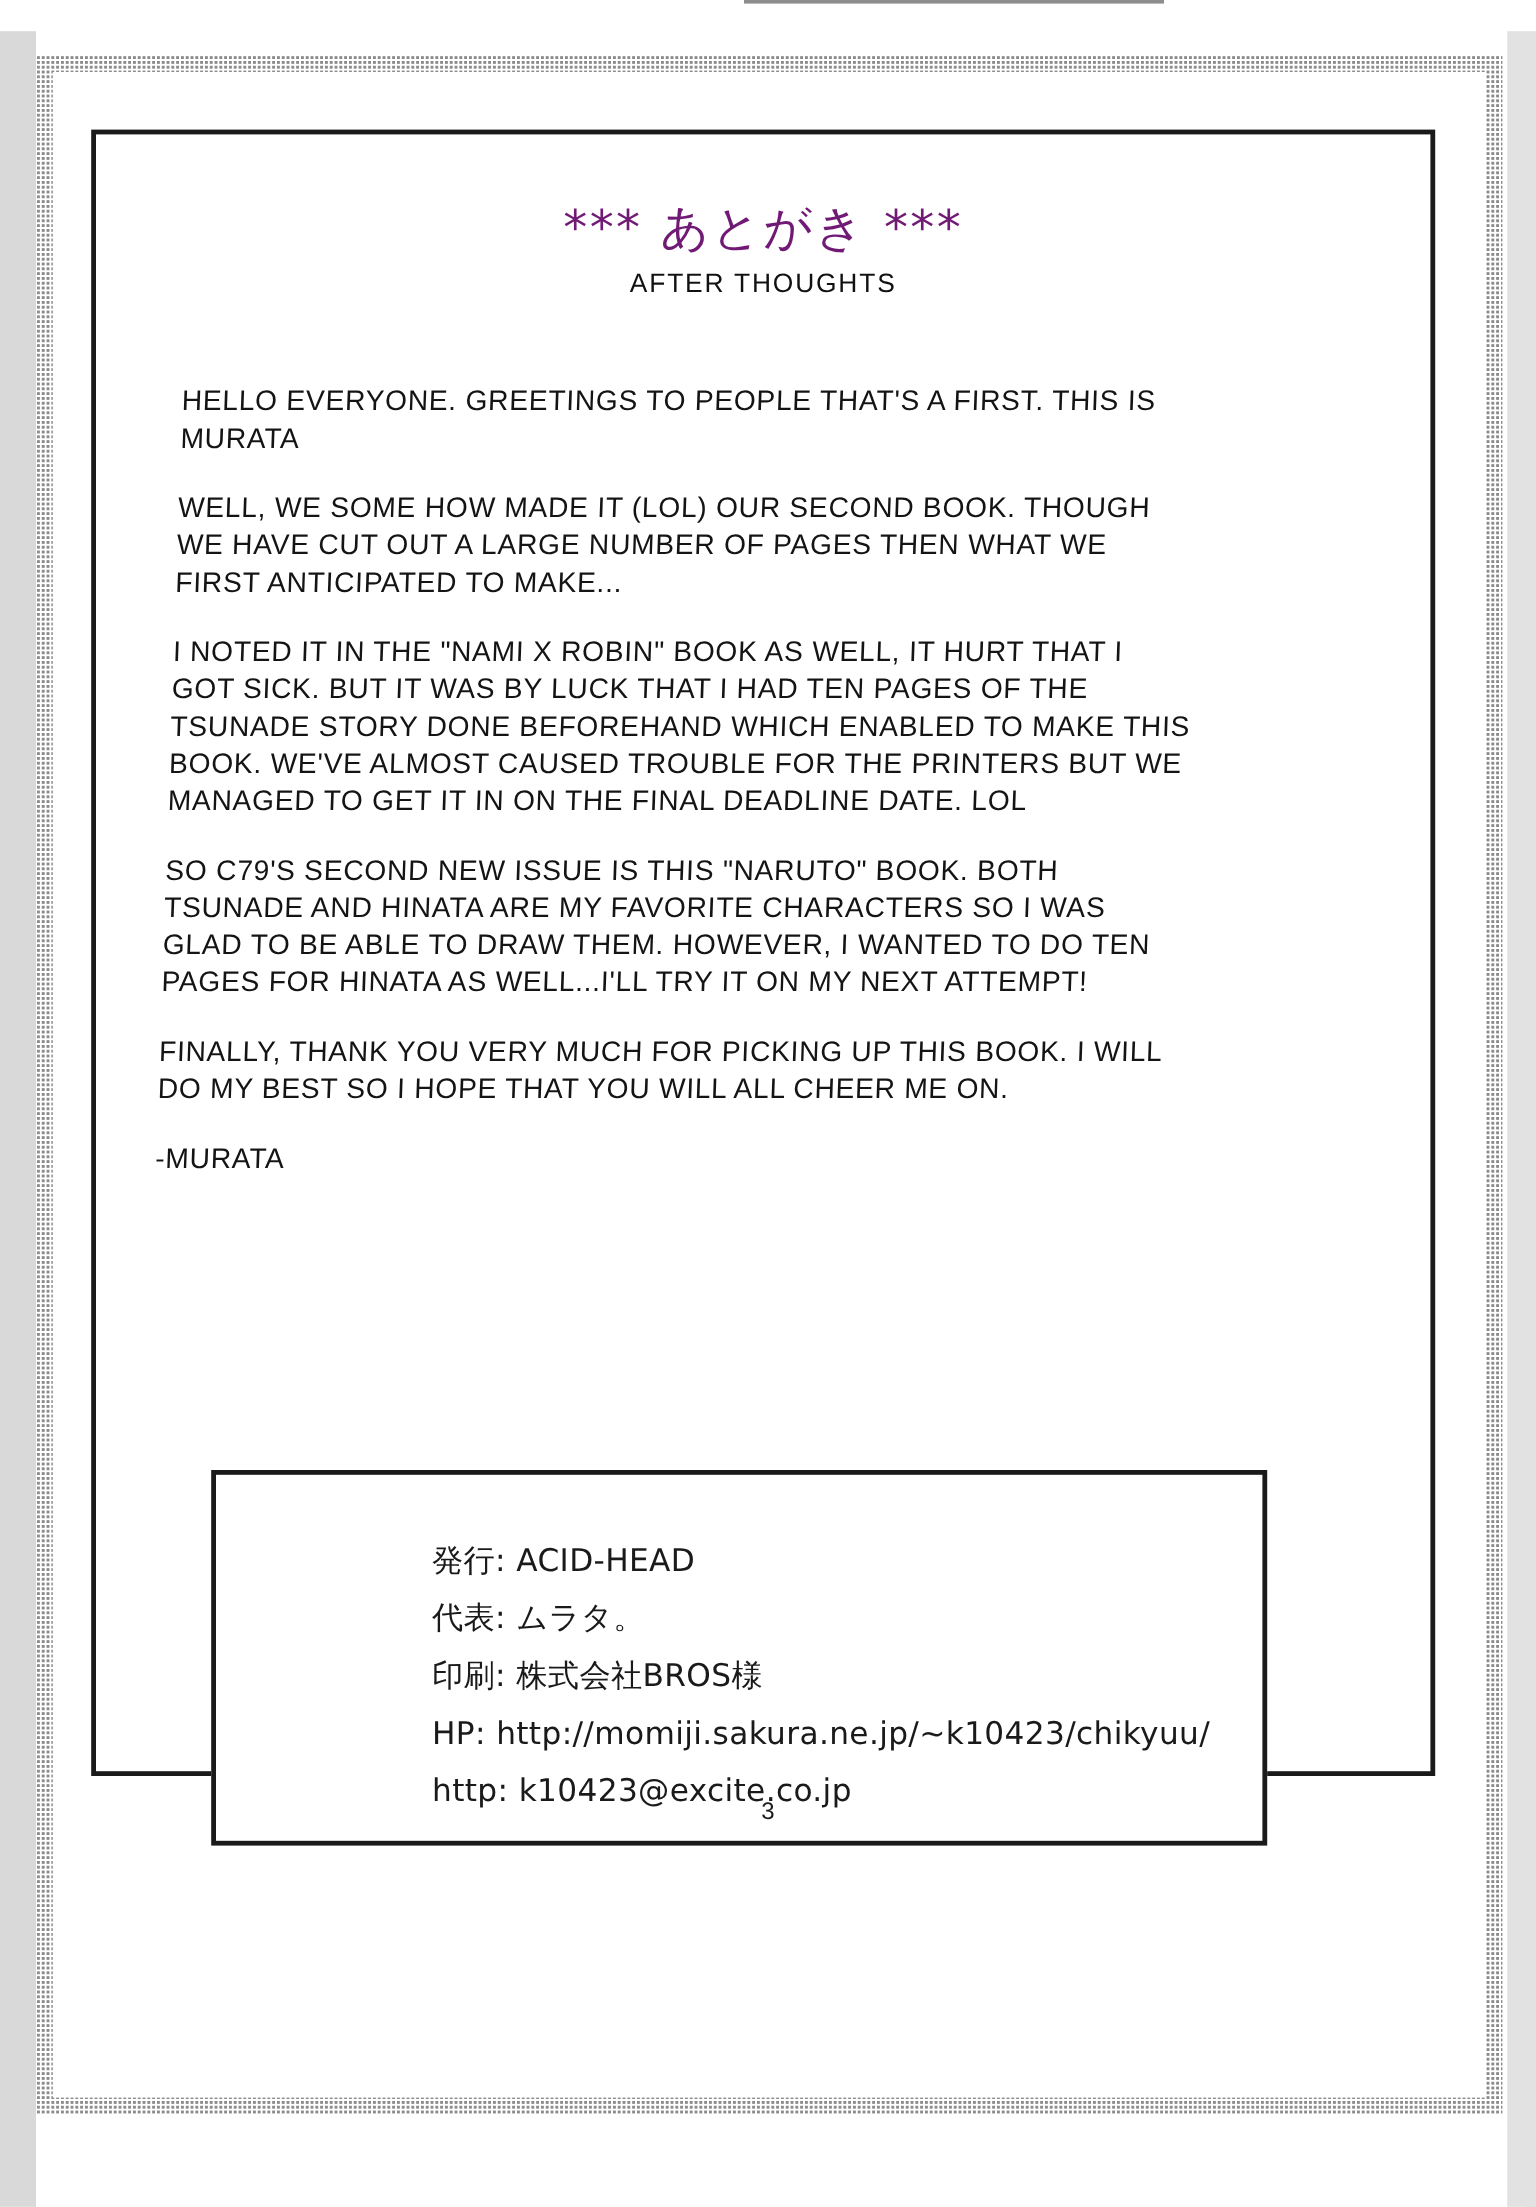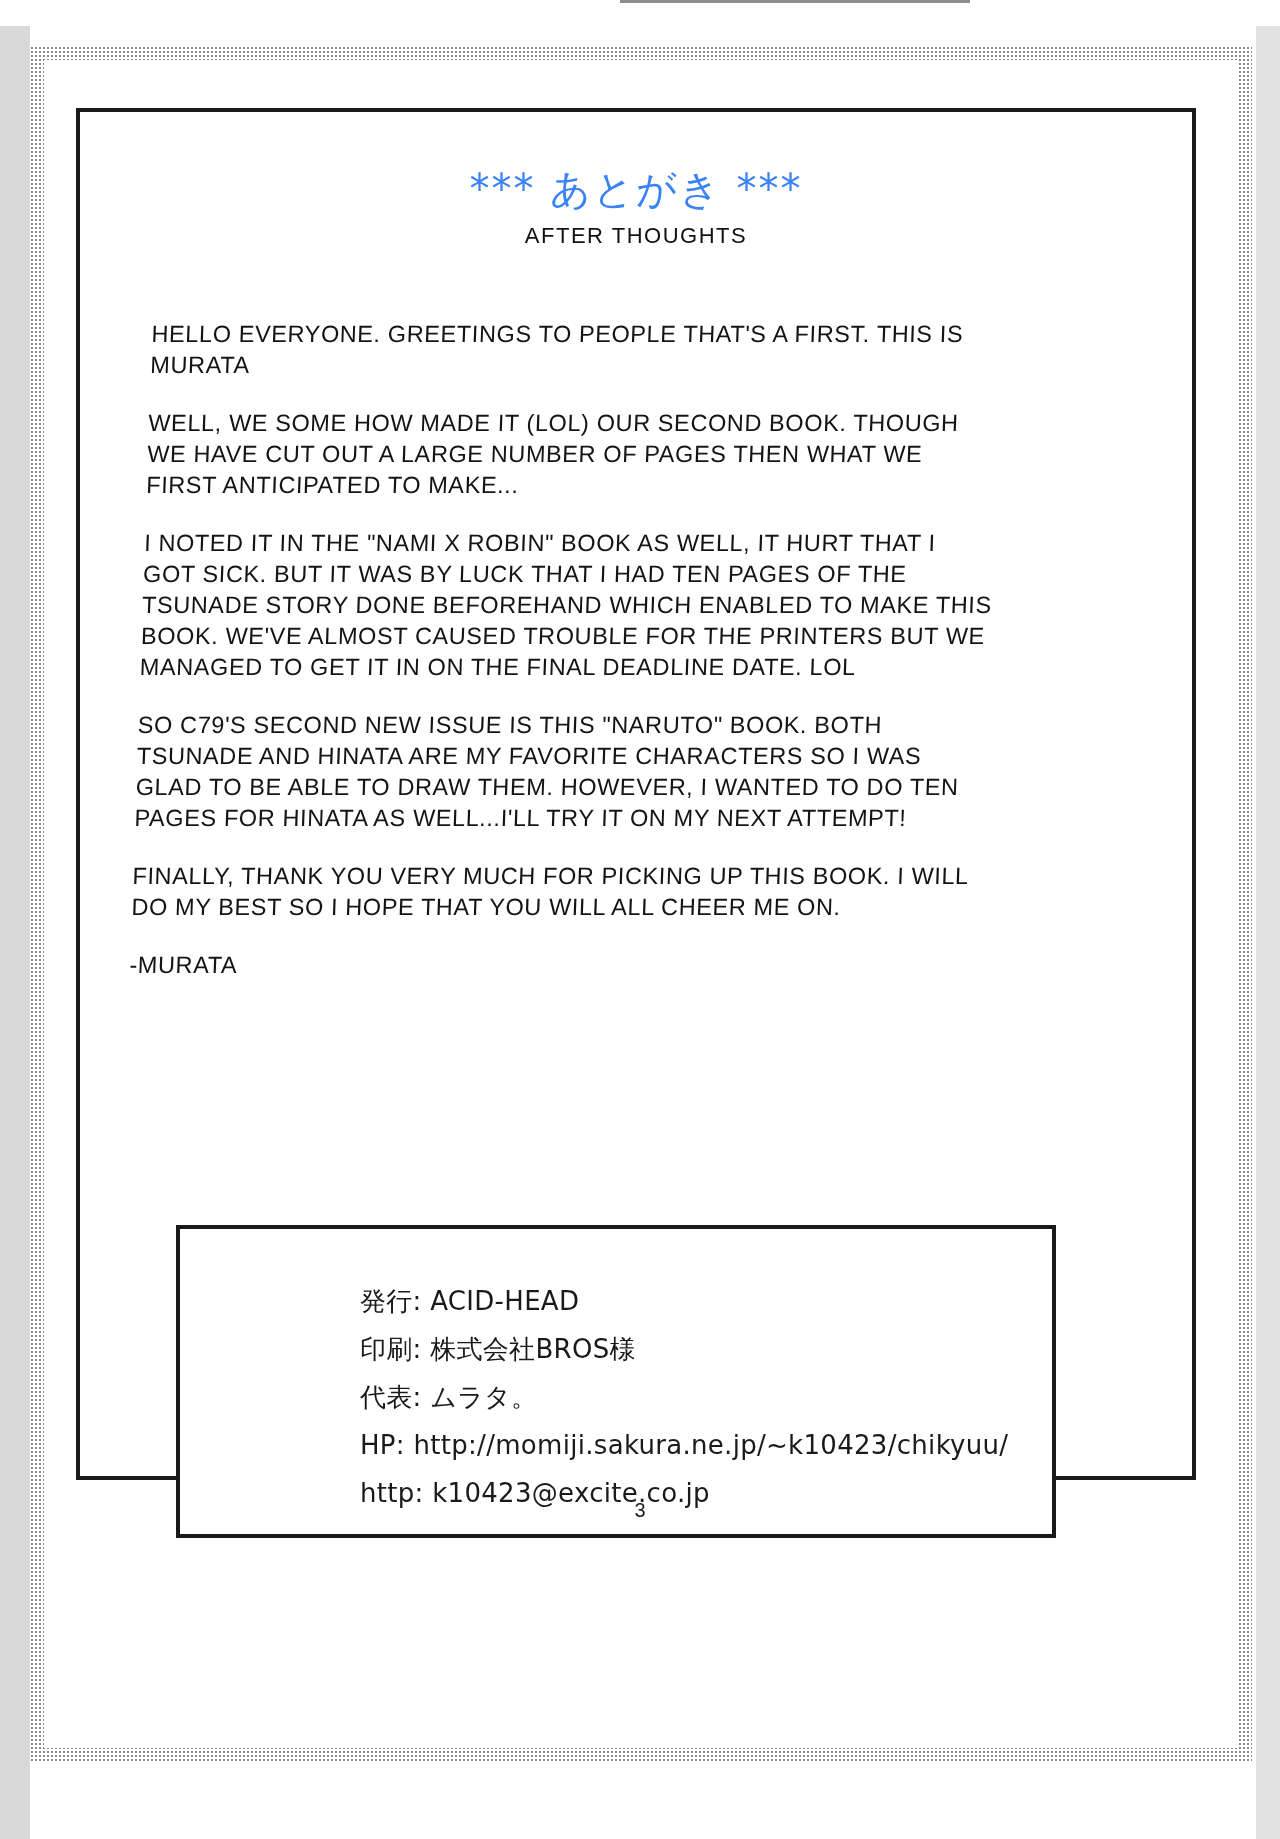--- a/index.html
+++ b/index.html
@@ -83,21 +83,21 @@
     background: #ffffff;
     box-sizing: border-box;
   }
 
   .title-jp {
     text-align: center;
     margin-top: 50px;
     font-family: "DejaVu Sans", sans-serif;
     font-size: 40px;
     letter-spacing: 2px;
-    color: #3b82f6;
+    color: #701a75;
     font-weight: 500;
   }
   .title-en {
     text-align: center;
     margin-top: 6px;
     font-family: "Liberation Sans", sans-serif;
     font-size: 22px;
     letter-spacing: 1.5px;
     color: #111111;
   }
@@ -189,22 +189,22 @@
 GLAD TO BE ABLE TO DRAW THEM. HOWEVER, I WANTED TO DO TEN
 PAGES FOR HINATA AS WELL...I'LL TRY IT ON MY NEXT ATTEMPT!</div>
       <div class="para">FINALLY, THANK YOU VERY MUCH FOR PICKING UP THIS BOOK. I WILL
 DO MY BEST SO I HOPE THAT YOU WILL ALL CHEER ME ON.</div>
       <div class="para signature">-MURATA</div>
     </div>
 
     <div class="colophon">
       <div class="colophon-inner">
         <div class="colophon-line">発行: ACID-HEAD</div>
+        <div class="colophon-line">代表: ムラタ。</div>
         <div class="colophon-line">印刷: 株式会社BROS様</div>
-        <div class="colophon-line">代表: ムラタ。</div>
         <div class="colophon-line">HP: http://momiji.sakura.ne.jp/~k10423/chikyuu/</div>
         <div class="colophon-line">http: k10423@excite.co.jp</div>
       </div>
     </div>
 
   </div>
 
   <div class="page-number">3</div>
 
 </div>

